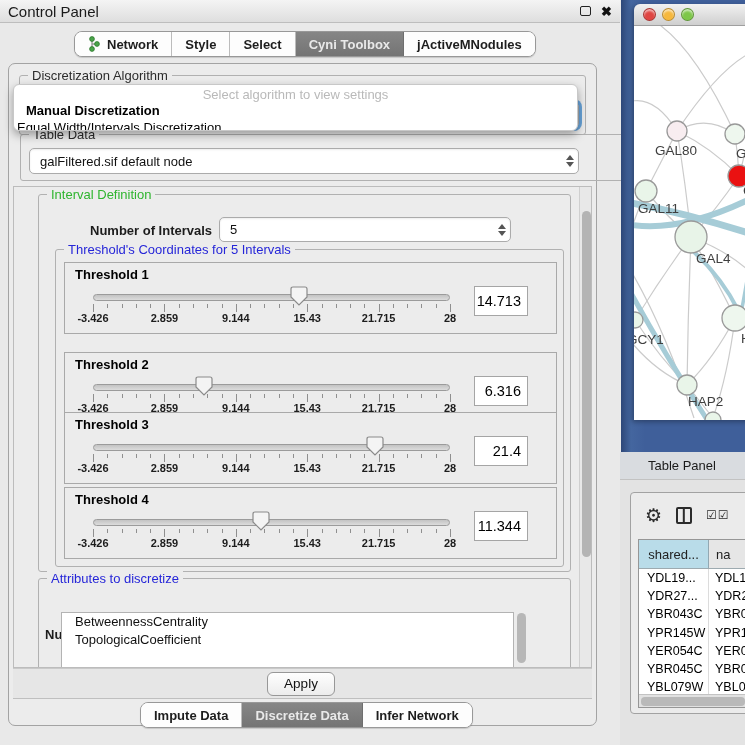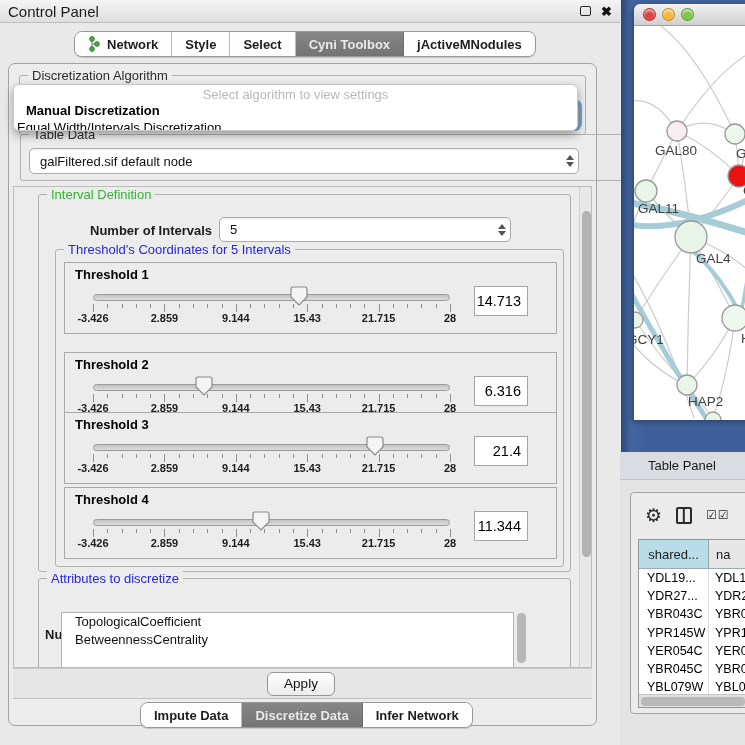--- a/index.html
+++ b/index.html
@@ -371,22 +371,22 @@
               <div class="thr-value">11.344</div>
             </div>
           </div>
       </div>
     </div>
 
     <div class="group" style="left:24px; top:391px; width:533px; height:110px;">
       <span class="group-title blue">Attributes to discretize</span>
       <span class="abs" style="left:6px; top:8px; font-size:13px; font-weight:bold;margin-top:40px;">Numerical Attributes</span>
       <div id="attr-list">
+          <div class="attr-item">BetweennessCentrality</div>
           <div class="attr-item">TopologicalCoefficient</div>
-          <div class="attr-item">BetweennessCentrality</div>
         </div>
       <div id="attr-sb"></div>
     </div>
 
     <div class="vsb-track">
       <div class="vsb-thumb" style="top:24px; height:346px;"></div>
     </div>
   </div>
 
   <div id="apply-strip" class="abs">

